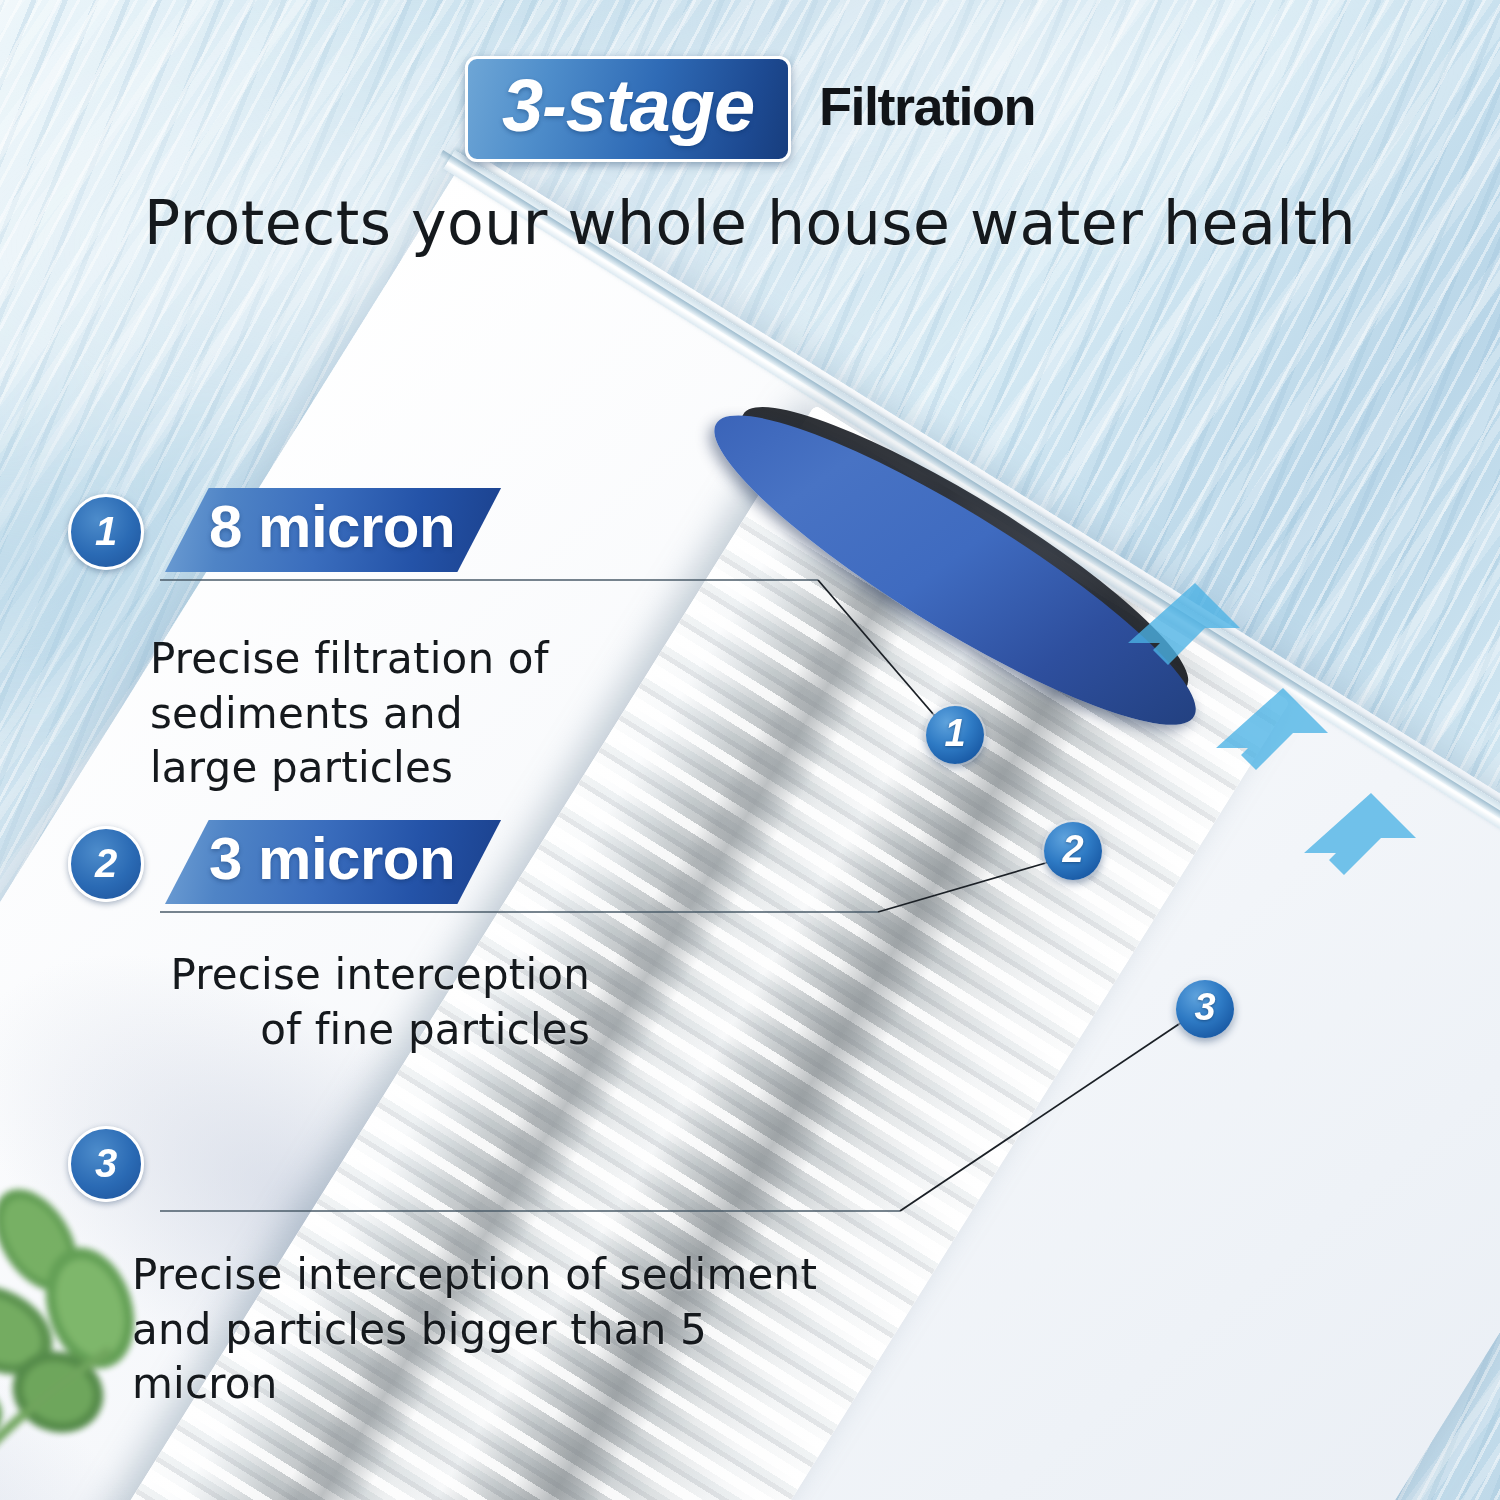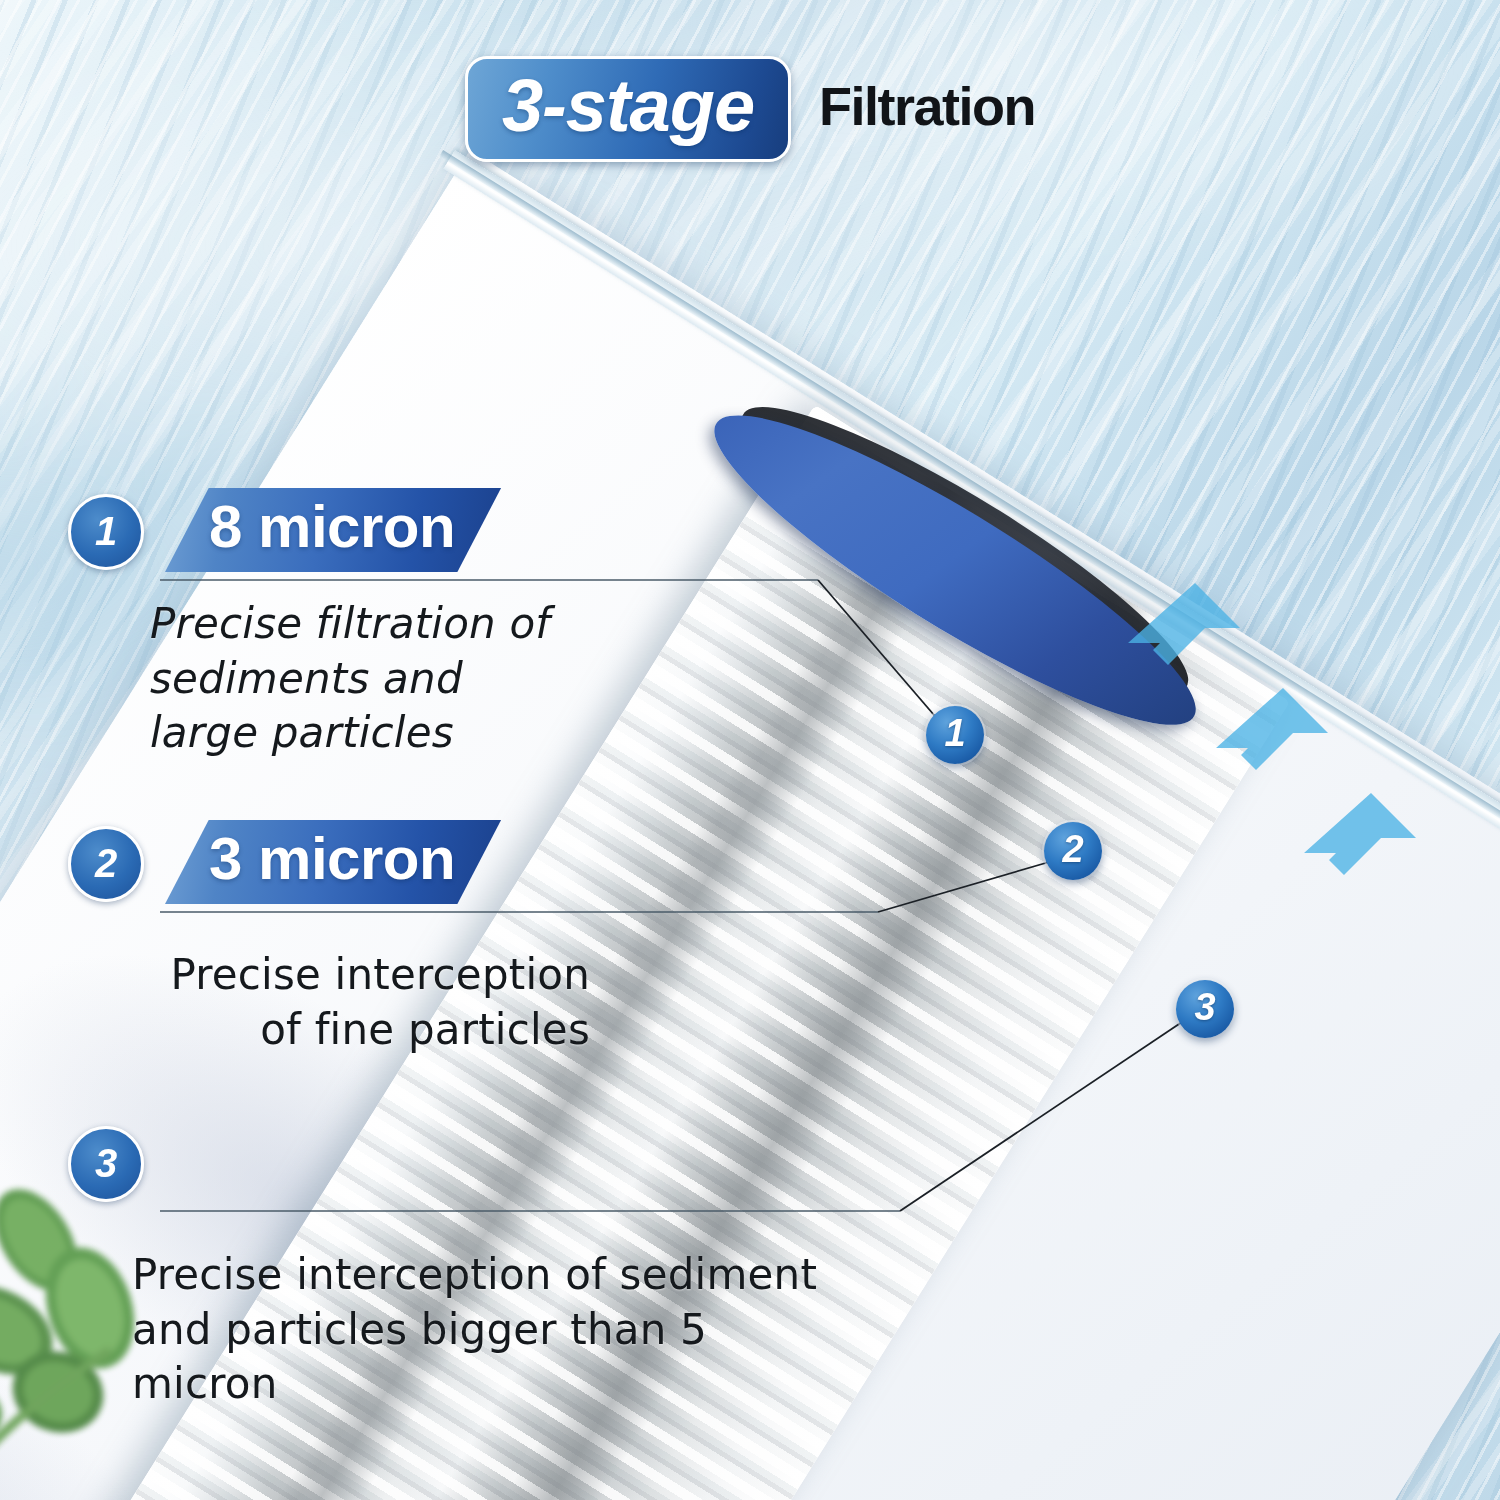--- a/index.html
+++ b/index.html
@@ -173,21 +173,21 @@
     opacity:.96;
     pointer-events:none;
   }
 
   
   .header{position:absolute;left:0;right:0;top:56px;text-align:center;}
   .title-row{display:flex;align-items:center;justify-content:center;gap:22px;}
   .badge-3stage{
     display:inline-block;
     padding:10px 34px 16px 34px;
-    border-radius:22px;
+    border-radius:12px;
     background:linear-gradient(105deg,#6ea6d6 0%,#4f8ecb 24%,#2f6bb6 56%,#1d4a92 86%,#173d7d 100%);
     border:3px solid #ffffff;
     box-shadow:0 3px 9px rgba(40,70,110,.45);
     line-height:1;
   }
   .badge-3stage span{
     font-size:74px;font-weight:bold;font-style:italic;color:#ffffff;
     letter-spacing:-1px;
     text-shadow:0 2px 4px rgba(0,40,90,.35);
   }
@@ -314,20 +314,21 @@
     </g>
   </svg>
 
   <div class="header">
     <div class="title-row">
       <span class="badge-3stage">
         <span>3-stage</span>
       </span>
       <span class="title-plain">Filtration</span>
     </div>
+    <div class="subtitle">Protects your whole house water health</div>
   </div>
 
   <svg class="leaders" viewBox="0 0 1500 1500">
 
     <line x1="160" y1="580" x2="818" y2="580" stroke="#4a5b68" stroke-width="1.6"></line>
     <line x1="818" y1="580" x2="940" y2="722" stroke="#1b2026" stroke-width="1.8"></line>
 
     <line x1="160" y1="912" x2="878" y2="912" stroke="#4a5b68" stroke-width="1.6"></line>
     <line x1="878" y1="912" x2="1056" y2="860" stroke="#1b2026" stroke-width="1.8"></line>
 
@@ -337,21 +338,21 @@
 
   <div class="callout" style="left:68px;top:488px;width:560px;">
     <div class="co-head">
       <div class="num-circle">
         <span>1</span>
       </div>
       <div class="banner">
         <span>8 micron</span>
       </div>
     </div>
-    <div class="co-body" style="margin-left:82px;margin-top:27px;width:420px;font-style:italic;">Precise filtration of sediments and large particles</div>
+    <div class="co-body" style="margin-left:82px;margin-top:62px;width:420px;">Precise filtration of sediments and large particles</div>
   </div>
 
   <div class="callout" style="left:68px;top:820px;width:560px;">
     <div class="co-head">
       <div class="num-circle">
         <span>2</span>
       </div>
       <div class="banner">
         <span>3 micron</span>
       </div>

